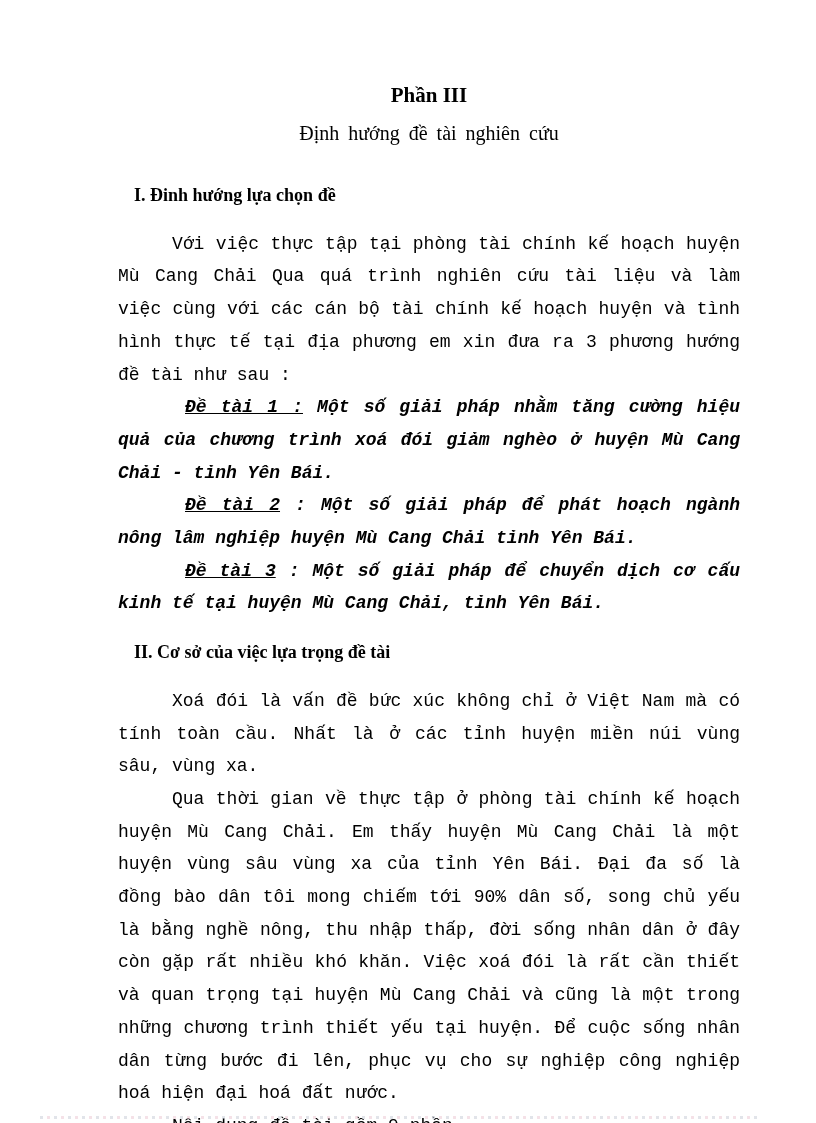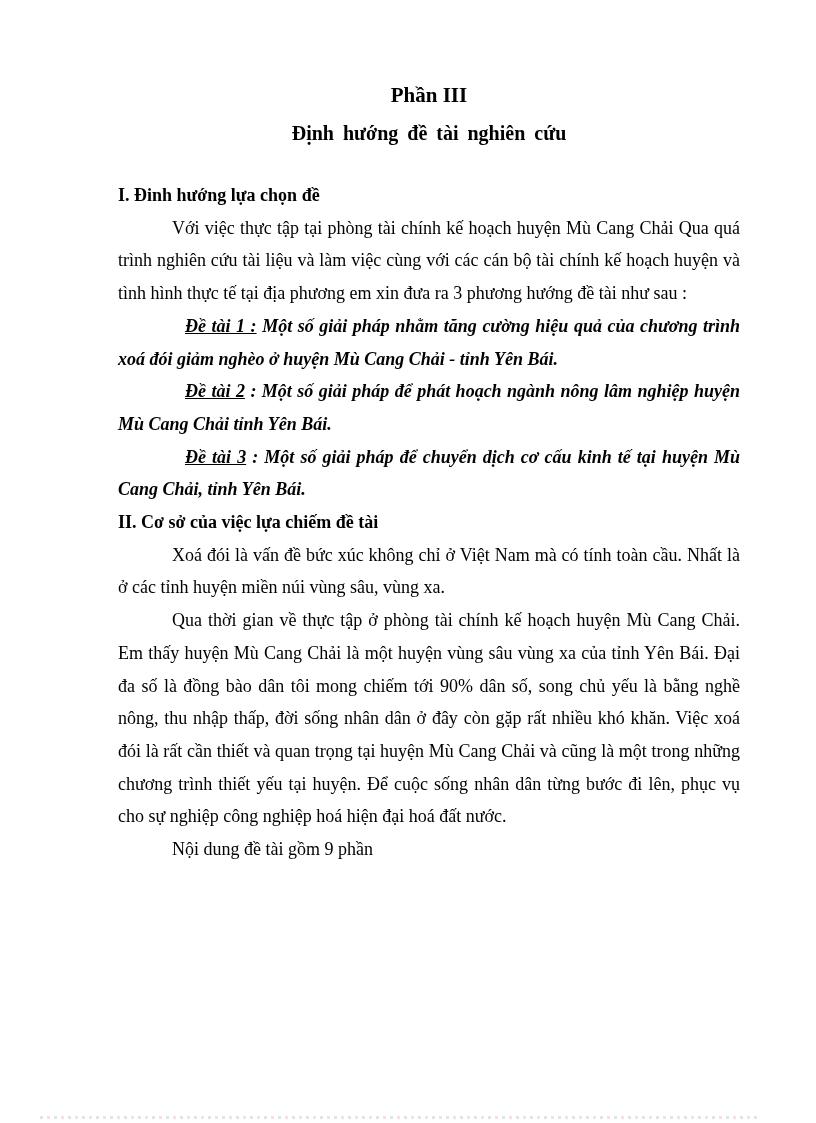--- a/index.html
+++ b/index.html
@@ -28,41 +28,42 @@
     text-align: center;
     font-size: 21px;
     line-height: 26px;
     font-weight: bold;
   }
   .doc-subtitle {
     margin: 12px 0 0 0;
     text-align: center;
     font-size: 20px;
     line-height: 26px;
-    font-weight: bold;
+    font-weight: normal;
     word-spacing: 4px;
   }
   .heading {
-    margin: 0;
+    margin: 16px;
     font-size: 18px;
     line-height: 32.7px;
     font-weight: bold;
     text-align: left;
   }
   .heading.first {
     margin-top: 33px;
   }
   p.para {
     margin: 0;
     font-size: 18px;
     line-height: 32.7px;
     text-align: justify;
   }
   p.ind {
     text-indent: 54px;
+    font-family: Liberation Mono, monospace;
   }
   p.topic {
     font-weight: bold;
     font-style: italic;
   }
   .u {
     text-decoration: underline;
     margin-left: 13px;
   }
   .footer-dots {
@@ -94,21 +95,21 @@
     <h3 class="heading first">I. Đinh hướng lựa chọn đề</h3>
 
     <p class="para ind">Với việc thực tập tại phòng tài chính kế hoạch huyện Mù Cang Chải Qua quá trình nghiên cứu tài liệu và làm việc cùng với các cán bộ tài chính kế hoạch huyện và tình hình thực tế tại địa phương em xin đưa ra 3 phương hướng đề tài như sau :</p>
 
     <p class="para ind topic"><span class="u">Đề tài 1 :</span><span> Một số giải pháp nhằm tăng cường hiệu quả của chương trình xoá đói giảm nghèo ở huyện Mù Cang Chải - tỉnh Yên Bái.</span></p>
 
     <p class="para ind topic"><span class="u">Đề tài 2</span><span> : Một số giải pháp để phát hoạch ngành nông lâm nghiệp huyện Mù Cang Chải tỉnh Yên Bái.</span></p>
 
     <p class="para ind topic"><span class="u">Đề tài 3</span><span> : Một số giải pháp để chuyển dịch cơ cấu kinh tế tại huyện Mù Cang Chải, tỉnh Yên Bái.</span></p>
 
-    <h3 class="heading">II. Cơ sở của việc lựa chiếm đề tài</h3>
+    <h3 class="heading">II. Cơ sở của việc lựa trọng đề tài</h3>
 
 
     <p class="para ind">Xoá đói là vấn đề bức xúc không chỉ ở Việt Nam mà có tính toàn cầu. Nhất là ở các tỉnh huyện miền núi vùng sâu, vùng xa.</p>
 
     <p class="para ind">Qua thời gian về thực tập ở phòng tài chính kế hoạch huyện Mù Cang Chải. Em thấy huyện Mù Cang Chải là một huyện vùng sâu vùng xa của tỉnh Yên Bái. Đại đa số là đồng bào dân tôi mong chiếm tới 90% dân số, song chủ yếu là bằng nghề nông, thu nhập thấp, đời sống nhân dân ở đây còn gặp rất nhiều khó khăn. Việc xoá đói là rất cần thiết và quan trọng tại huyện Mù Cang Chải và cũng là một trong những chương trình thiết yếu tại huyện. Để cuộc sống nhân dân từng bước đi lên, phục vụ cho sự nghiệp công nghiệp hoá hiện đại hoá đất nước.</p>
 
     <p class="para ind">Nội dung đề tài gồm 9 phần</p>
 
 
   </div>

